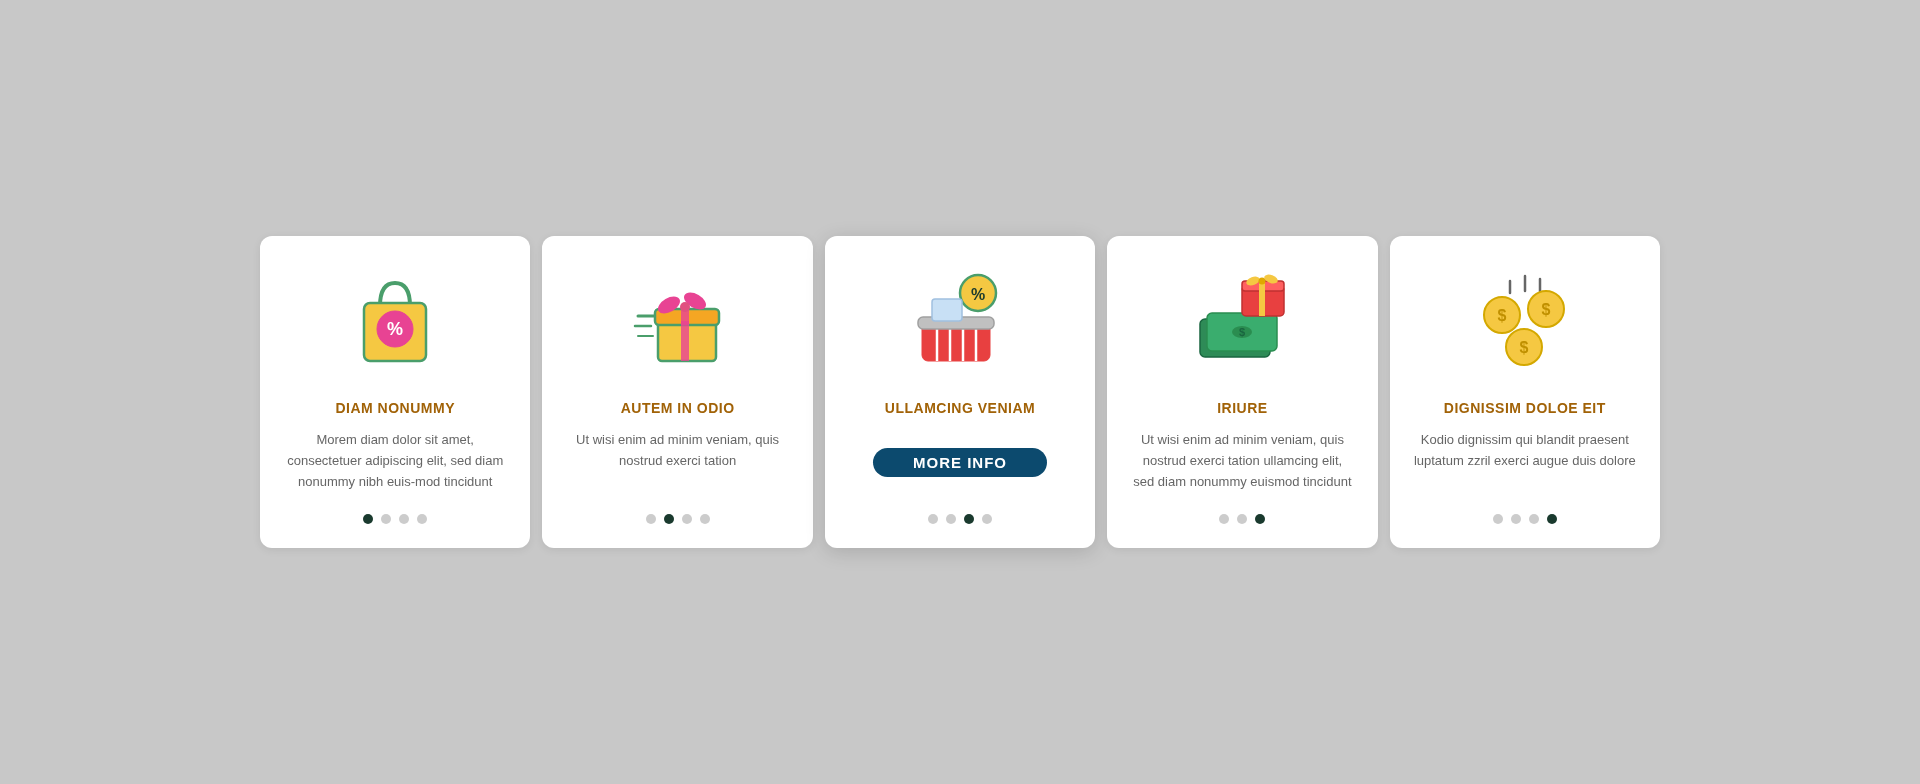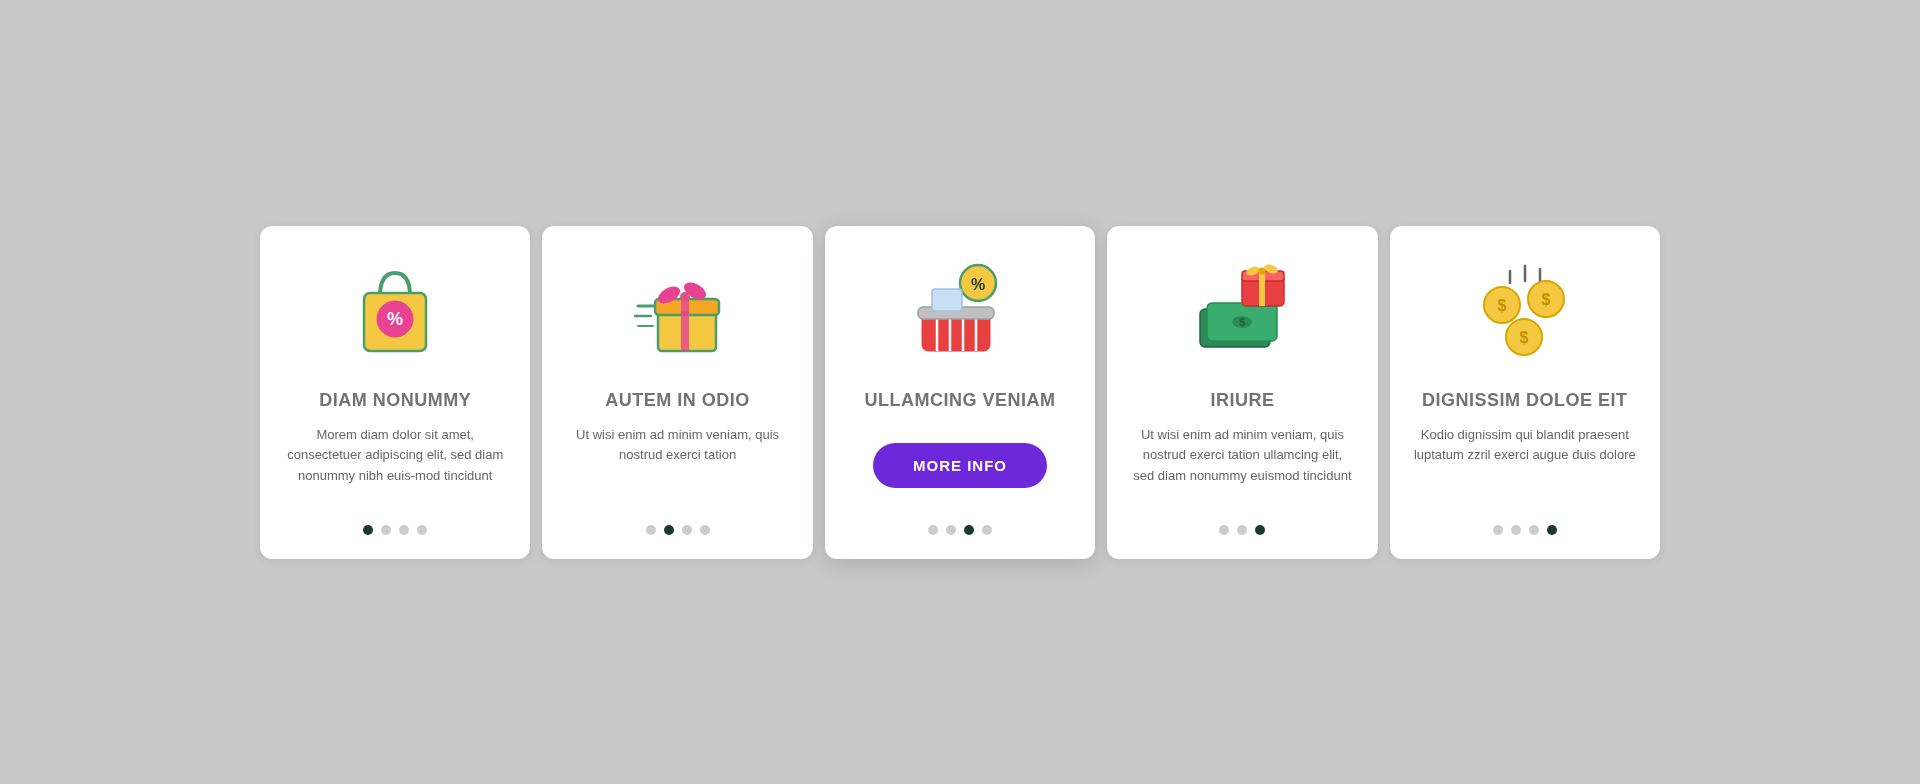--- a/index.html
+++ b/index.html
@@ -34,41 +34,41 @@
     }
     .card-icon {
       width: 110px;
       height: 110px;
       display: flex;
       align-items: center;
       justify-content: center;
       margin-bottom: 24px;
     }
     .card-title {
-      font-size: 18px;
+      font-size: 14px;
       font-weight: 800;
-      color: #737373;
+      color: #a16207;
       text-align: center;
       margin-bottom: 14px;
       letter-spacing: 0.5px;
       text-transform: uppercase;
     }
     .card-body {
       font-size: 13px;
       color: #666;
       text-align: center;
       line-height: 1.6;
       flex: 1;
     }
     .more-info-btn {
-      background: #6d28d9;
+      background: #0c4a6e;
       color: #fff;
       border: none;
       border-radius: 30px;
-      padding: 14px 40px;
+      padding: 6px 40px;
       font-size: 15px;
       font-weight: 700;
       letter-spacing: 1px;
       cursor: pointer;
       margin-top: 18px;
       margin-bottom: 17px;
       text-transform: uppercase;
     }
     .dots {
       display: flex;

